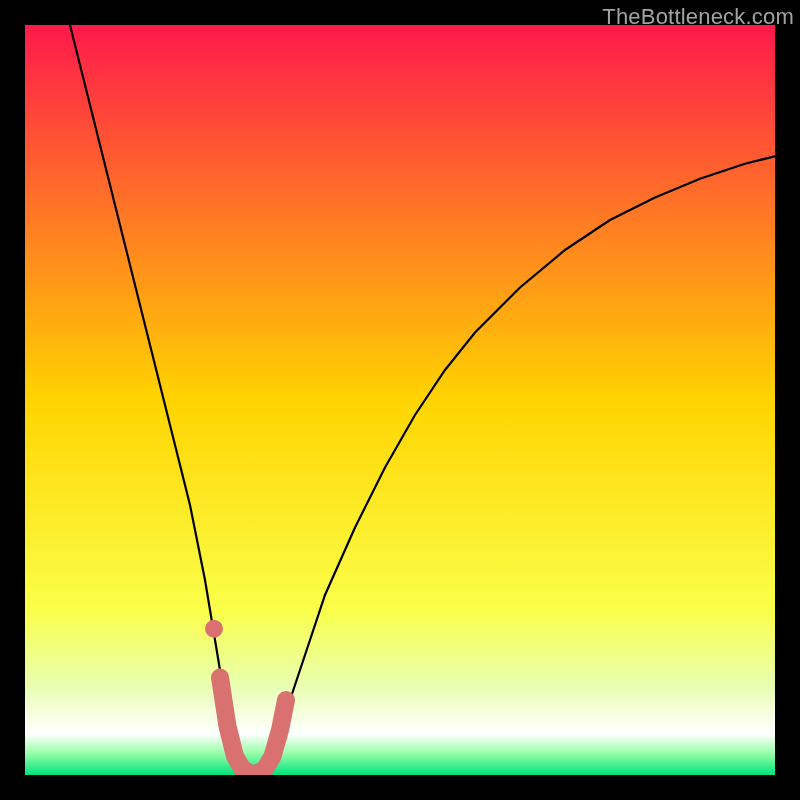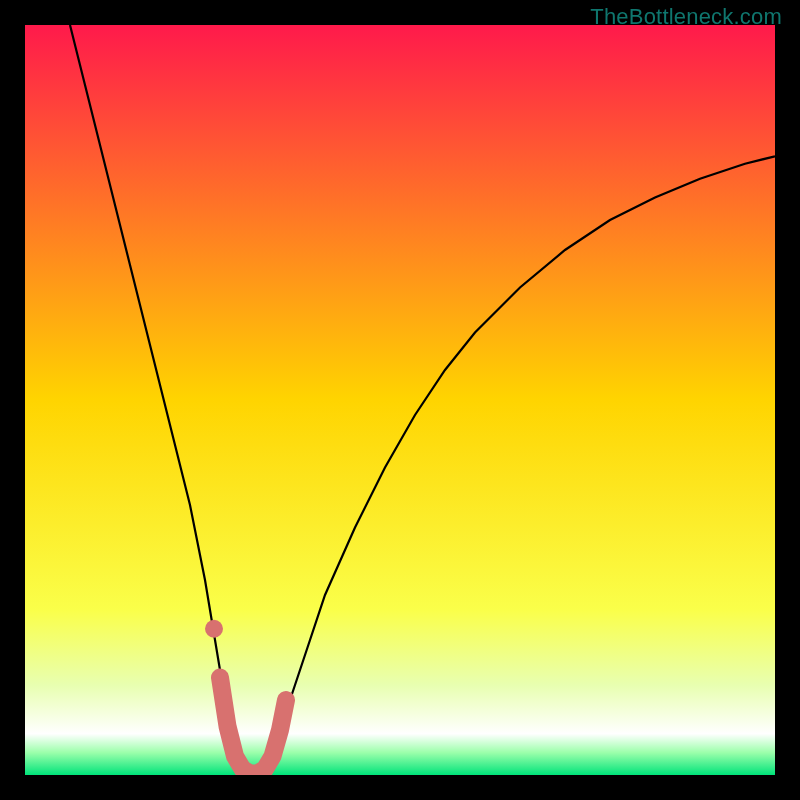--- a/index.html
+++ b/index.html
@@ -22,22 +22,22 @@
   .plot-area {
     position: absolute;
     left: 0;
     top: 0;
     width: 750px;
     height: 750px;
   }
   .watermark {
     position: absolute;
     top: 4px;
-    right: 18px;
-    color: #0f766e;
+    right: 6px;
+    color: #a3a3a3;
     font-size: 22px;
     font-weight: 500;
     letter-spacing: 0.2px;
   }
 </style>
 </head>
 <body>
 
 <div class="frame">
   <svg class="plot-area" viewBox="0 0 750 750" preserveAspectRatio="none">

